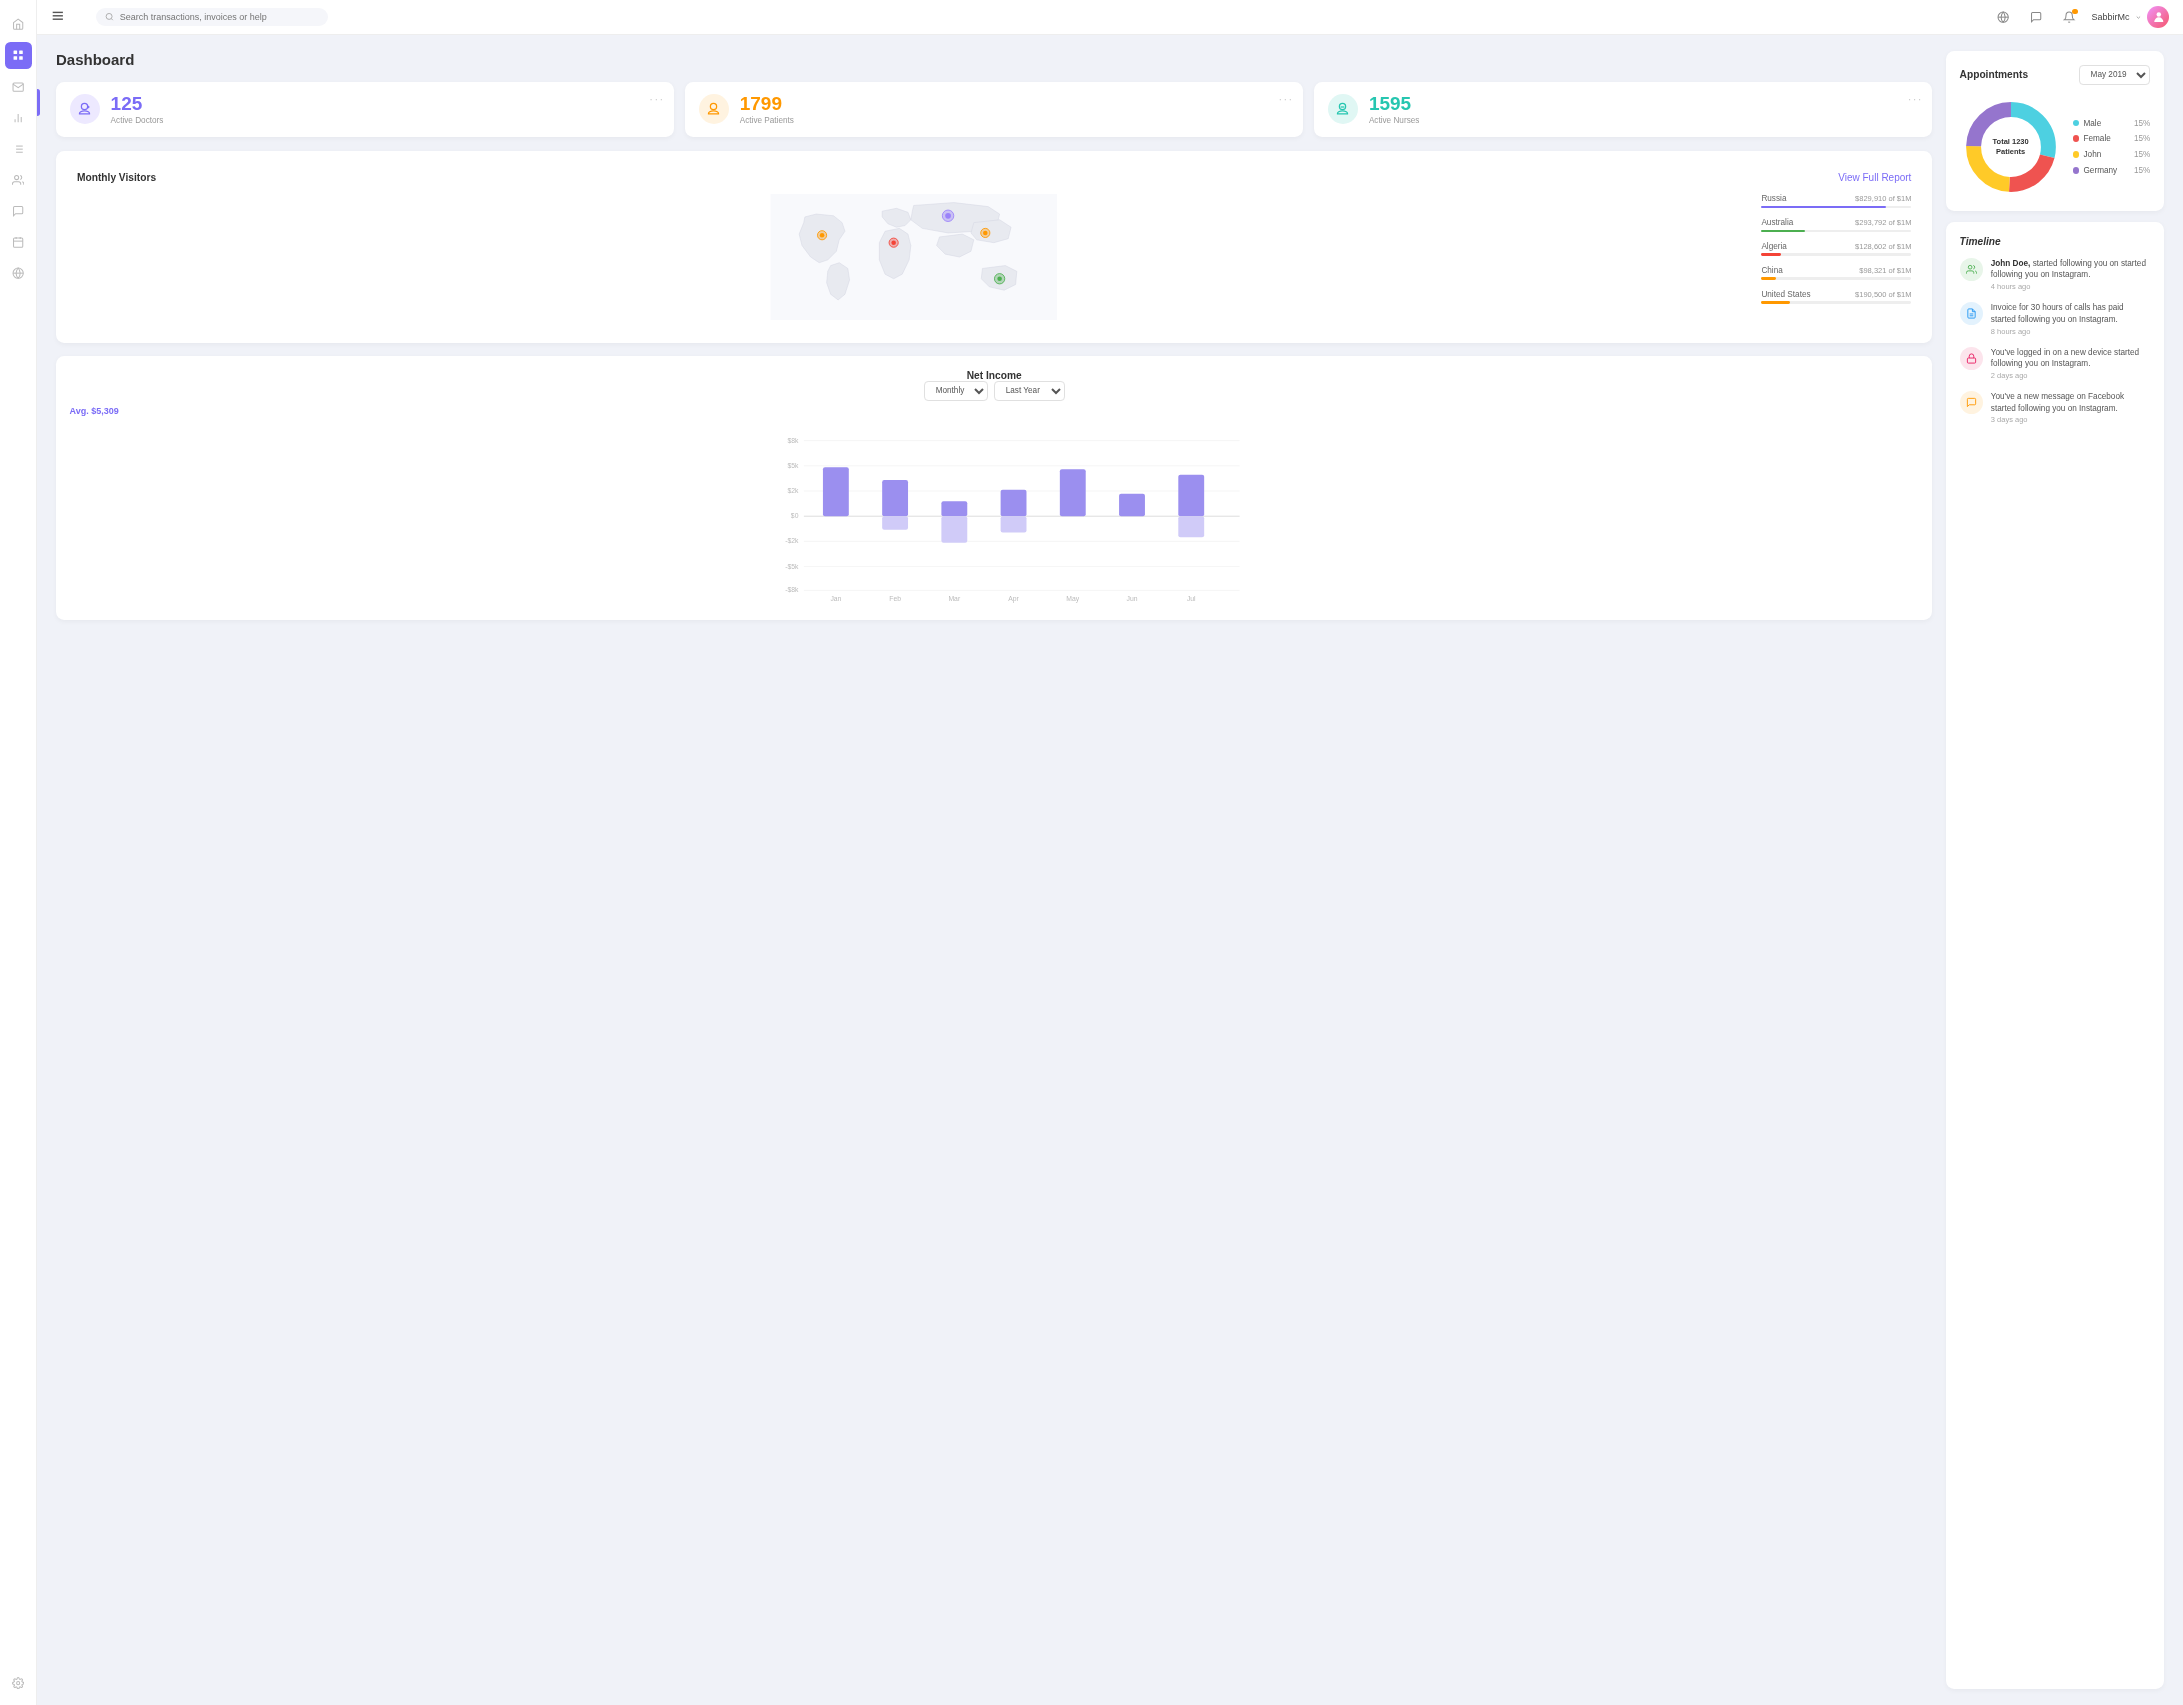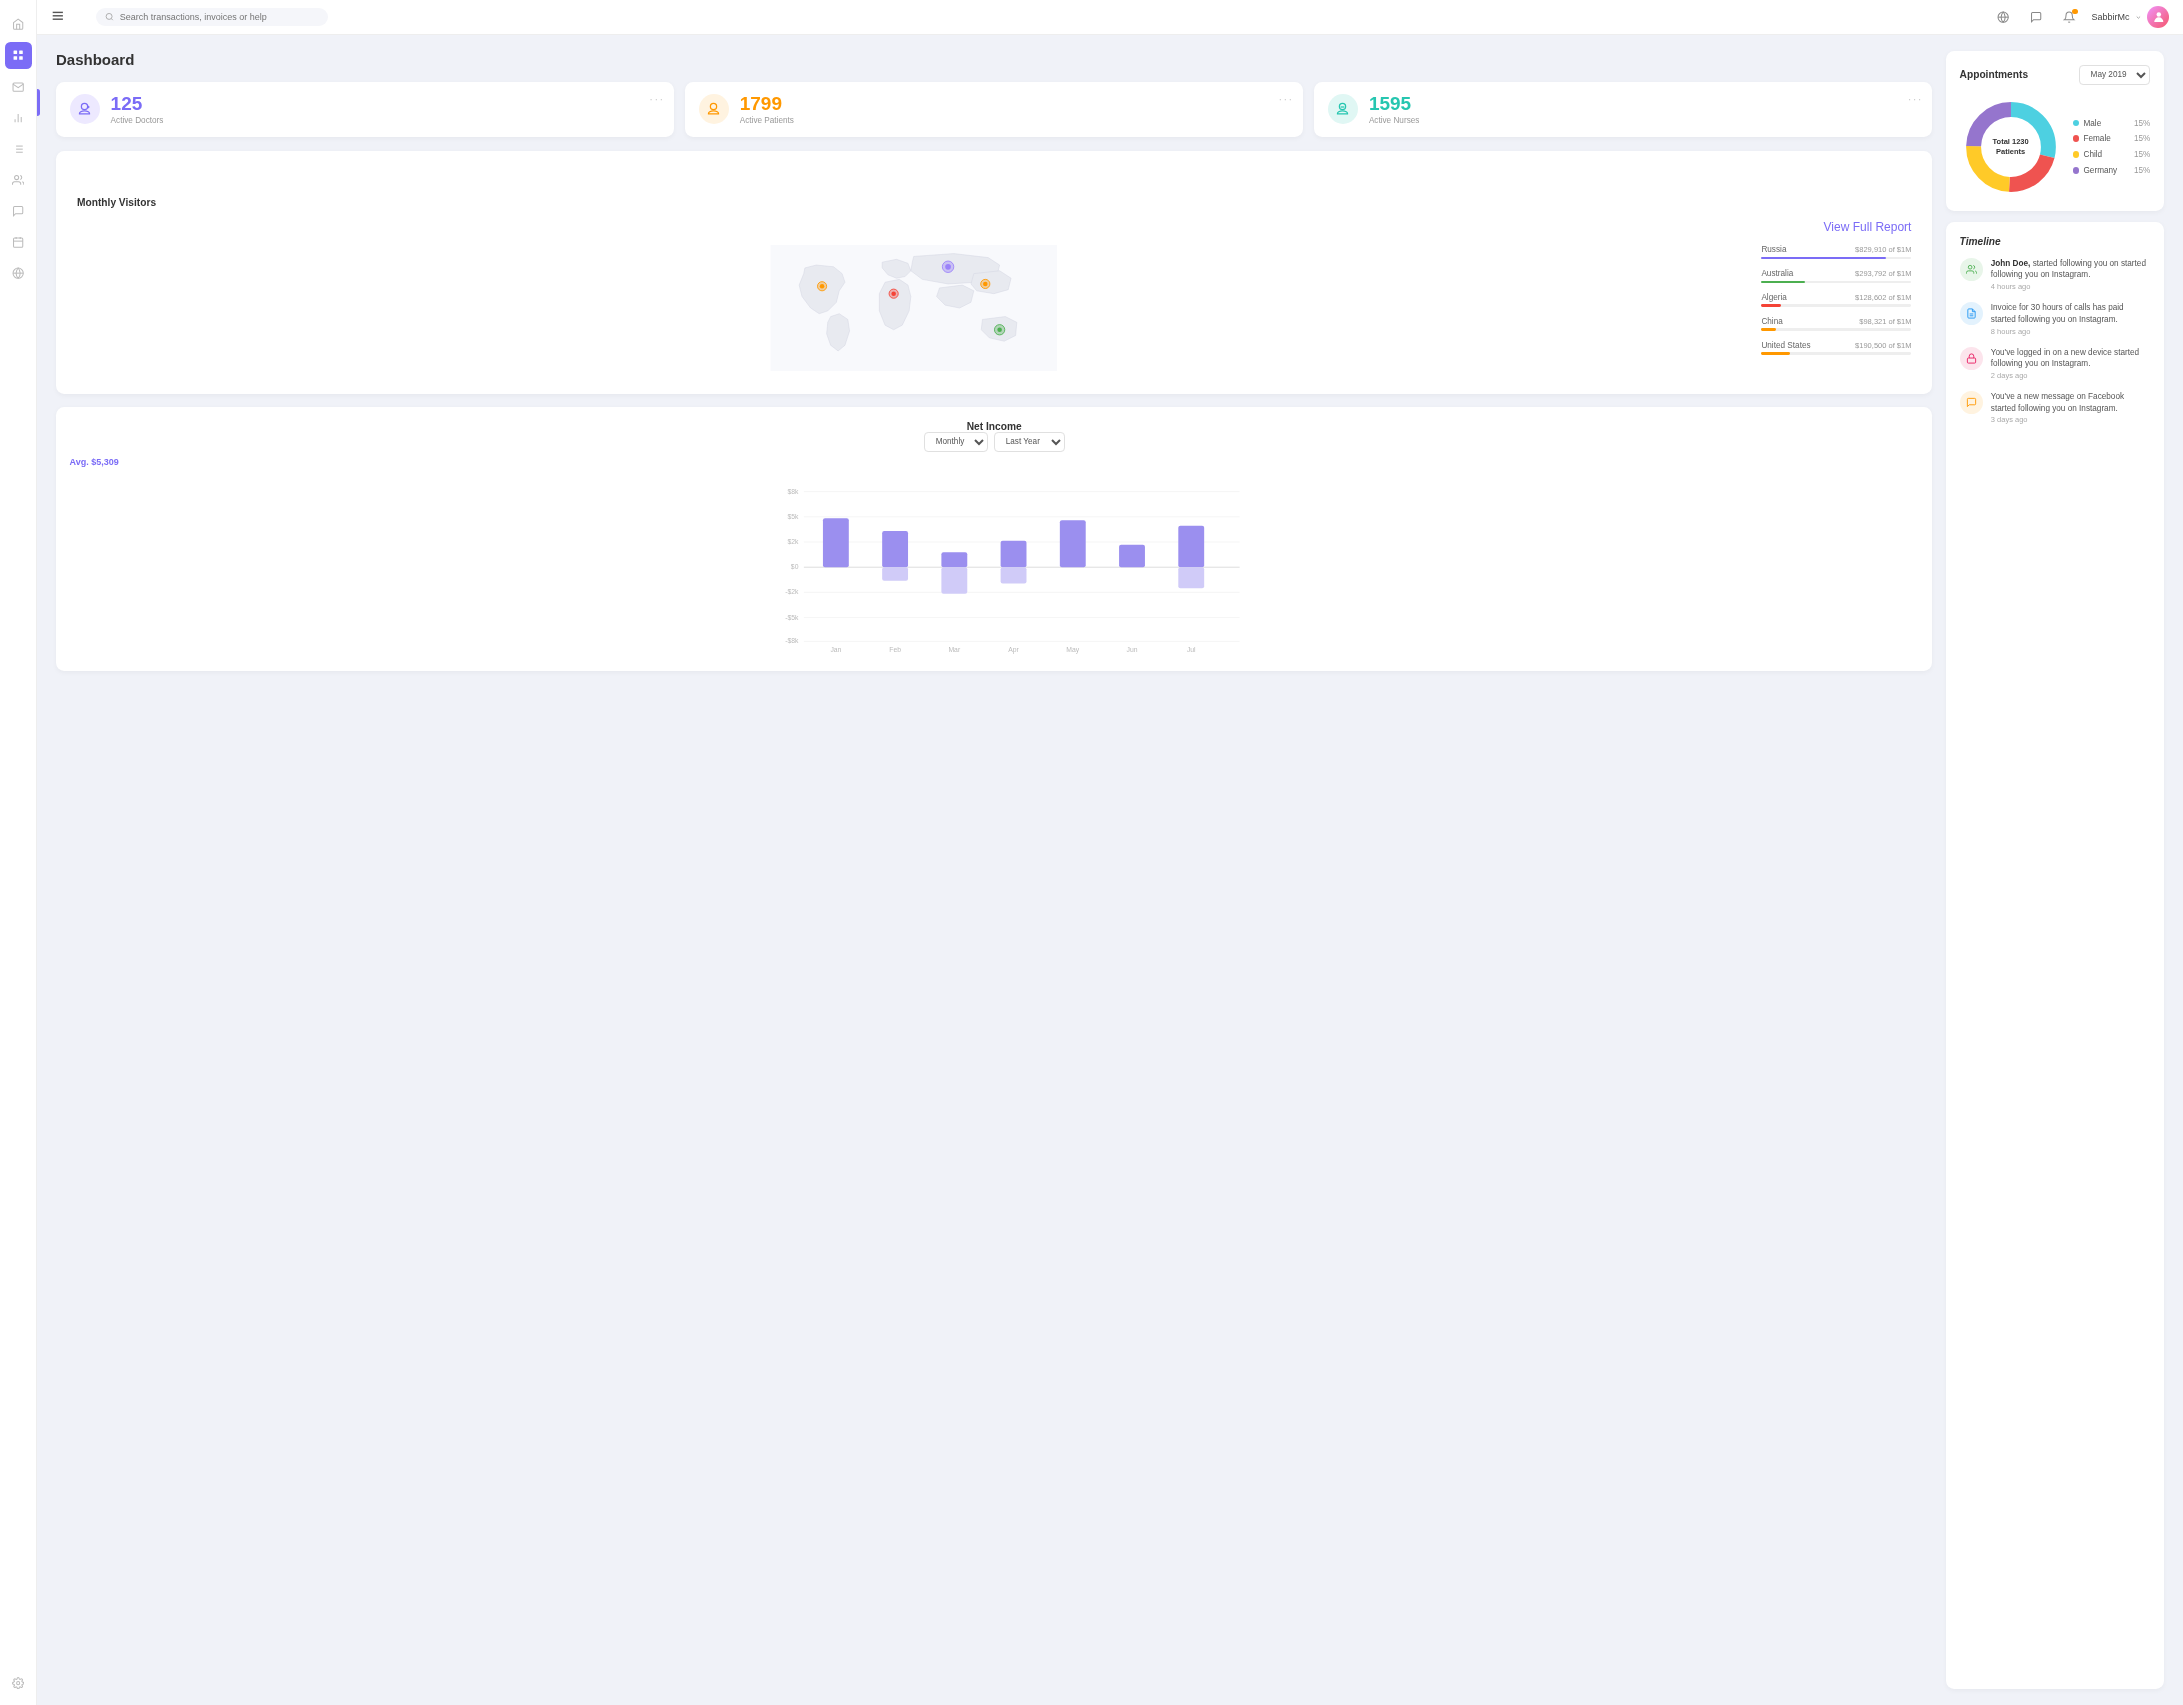--- a/index.html
+++ b/index.html
@@ -45,21 +45,21 @@
     .stat-value.purple { color: #7b6cf6; }
     .stat-value.orange { color: #ff9800; }
     .stat-value.teal { color: #26c6b0; }
     .stat-label { font-size: 8.2px; color: #999; margin-top: 2.7px; }
     .stat-dots { position: absolute; top: 11px; right: 9.6px; color: #ccc; font-size: 11px; cursor: pointer; letter-spacing: 1.4px; }
 
     
     .map-card { background: #fff; border-radius: 8.2px; padding: 21px; margin-bottom: 13.6px; box-shadow: 0 1.4px 5.5px rgba(0,0,0,0.04); }
     .map-card-header { display: flex; align-items: center; justify-content: space-between; margin-bottom: 11px; }
     .map-card-title { font-size: 10.2px; font-weight: 600; color: #333; }
-    .view-full-report { color: #7b6cf6; font-size: 12px; cursor: pointer; margin-top: 48px; }
+    .view-full-report { color: #7b6cf6; font-size: 10px; cursor: pointer; }
     .map-content { display: flex; gap: 11px; }
     .map-area { flex: 1; min-height: 123px; position: relative; overflow: hidden; }
     .country-stats { width: 150px; flex-shrink: 0; display: flex; flex-direction: column; gap: 9.6px; }
     .country-item { }
     .country-row { display: flex; justify-content: space-between; margin-bottom: 2.7px; }
     .country-name { font-size: 8.2px; color: #666; }
     .country-value { font-size: 7.5px; color: #999; }
     .progress-bar { height: 2.7px; background: #eee; border-radius: 1.4px; }
     .progress-fill { height: 100%; border-radius: 1.4px; }
 
@@ -494,21 +494,21 @@
               <div class="legend-item">
                 <div class="legend-label">
                   <div class="legend-dot" style="background:#ef5350;"></div>
                   <span>Female</span>
                 </div>
                 <span class="legend-pct">15%</span>
               </div>
               <div class="legend-item">
                 <div class="legend-label">
                   <div class="legend-dot" style="background:#ffca28;"></div>
-                  <span>Child</span>
+                  <span>John</span>
                 </div>
                 <span class="legend-pct">15%</span>
               </div>
               <div class="legend-item">
                 <div class="legend-label">
                   <div class="legend-dot" style="background:#9575cd;"></div>
                   <span>Germany</span>
                 </div>
                 <span class="legend-pct">15%</span>
               </div>

